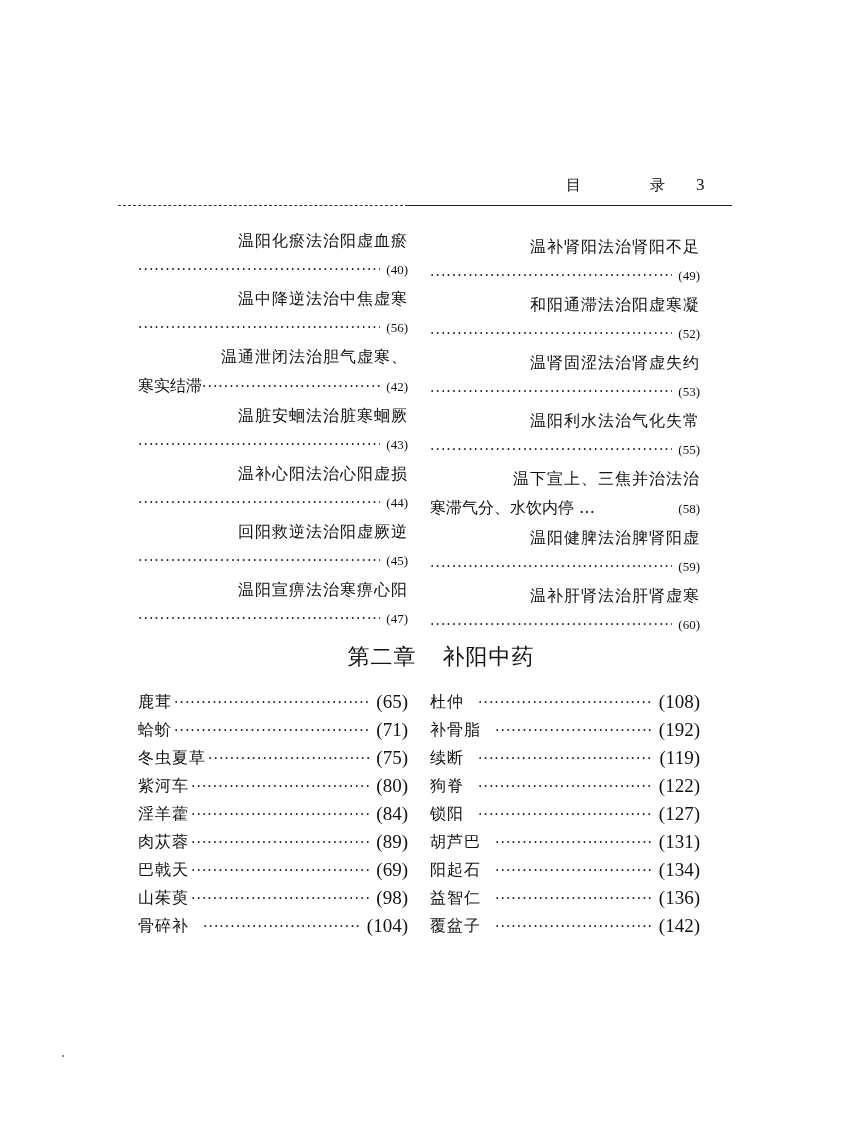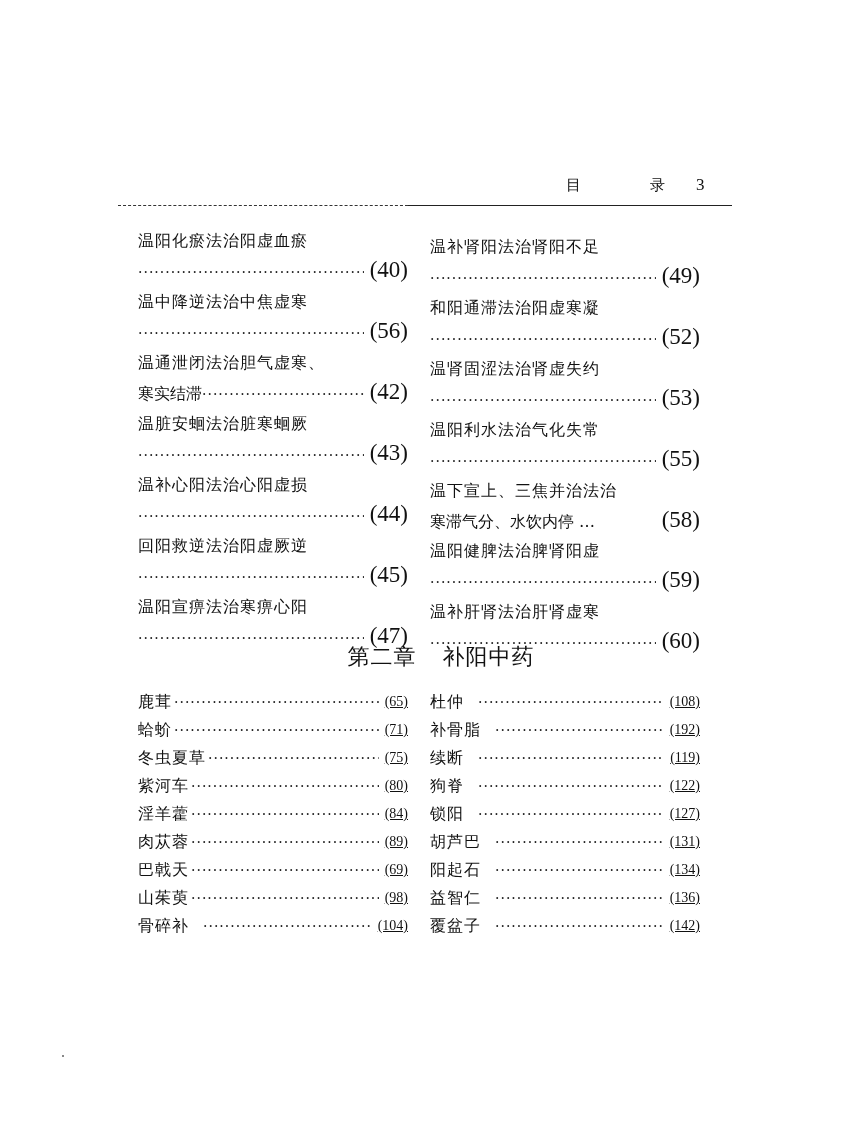--- a/index.html
+++ b/index.html
@@ -10,38 +10,38 @@
   .header .title2 { position:absolute; left:532px; top:0; font-size:15px; }
   .header .pagenum { position:absolute; left:578px; top:-1px; font-size:17px; font-family:"Liberation Serif", serif; }
   .rule { position:absolute; left:118px; top:205px; width:614px; height:0; }
   .rule .dash { position:absolute; left:0; top:0; width:290px; border-top:1.5px dashed #333; }
   .rule .solid { position:absolute; left:290px; top:0; width:324px; border-top:1.5px solid #222; }
 
   .col { position:absolute; width:270px; }
   .col.left { left:138px; }
   .col.right { left:430px; }
   .entry { position:relative; font-size:16px; line-height:29px; }
-  .entry .t { display:block; letter-spacing:1px; white-space:nowrap; }
+  .entry .t { display:block; letter-spacing:1px; white-space:nowrap;text-align:right; }
   .entry .row { display:flex; align-items:baseline; white-space:nowrap; }
   .entry .dots { flex:1; overflow:hidden; color:#222; letter-spacing:1px; font-size:14px; }
   .entry .dots::before { content:"··································································"; }
-  .entry .pg { font-family:"Liberation Serif", serif; font-size:23px; padding-left:6px; }
+  .entry .pg { font-family:"Liberation Serif", serif; font-size:13px; padding-left:6px; }
 
   .chapter { position:absolute; left:8px; width:866px; top:642px; text-align:center;
              font-size:22px; font-family:"DejaVu Sans", sans-serif; letter-spacing:1px; }
   .chapter .sp { display:inline-block; width:26px; }
 
   .list { position:absolute; width:270px; }
   .list.left { left:138px; top:688px; }
   .list.right { left:430px; top:688px; }
   .item { display:flex; align-items:center; font-size:16px; height:28px; line-height:28px; white-space:nowrap; }
   .item .n { letter-spacing:1px; }
   .item .dots { flex:1; overflow:hidden; color:#222; font-size:14px; letter-spacing:1px; padding-left:2px; }
   .item .dots::before { content:"··································································"; }
-  .item .pg { font-family:"Liberation Serif", serif; font-size:14px; padding-left:6px;text-decoration:underline; }
+  .item .pg { font-family:"Liberation Serif", serif; font-size:19px; padding-left:6px; }
   .speck { position:absolute; left:62px; top:1055px; width:2px; height:2px; background:#888; }
 </style>
 </head>
 <body>
 
 <div class="header">
   <span class="title1">目</span>
   <span class="title2">录</span>
   <span class="pagenum">3</span>
 </div>

